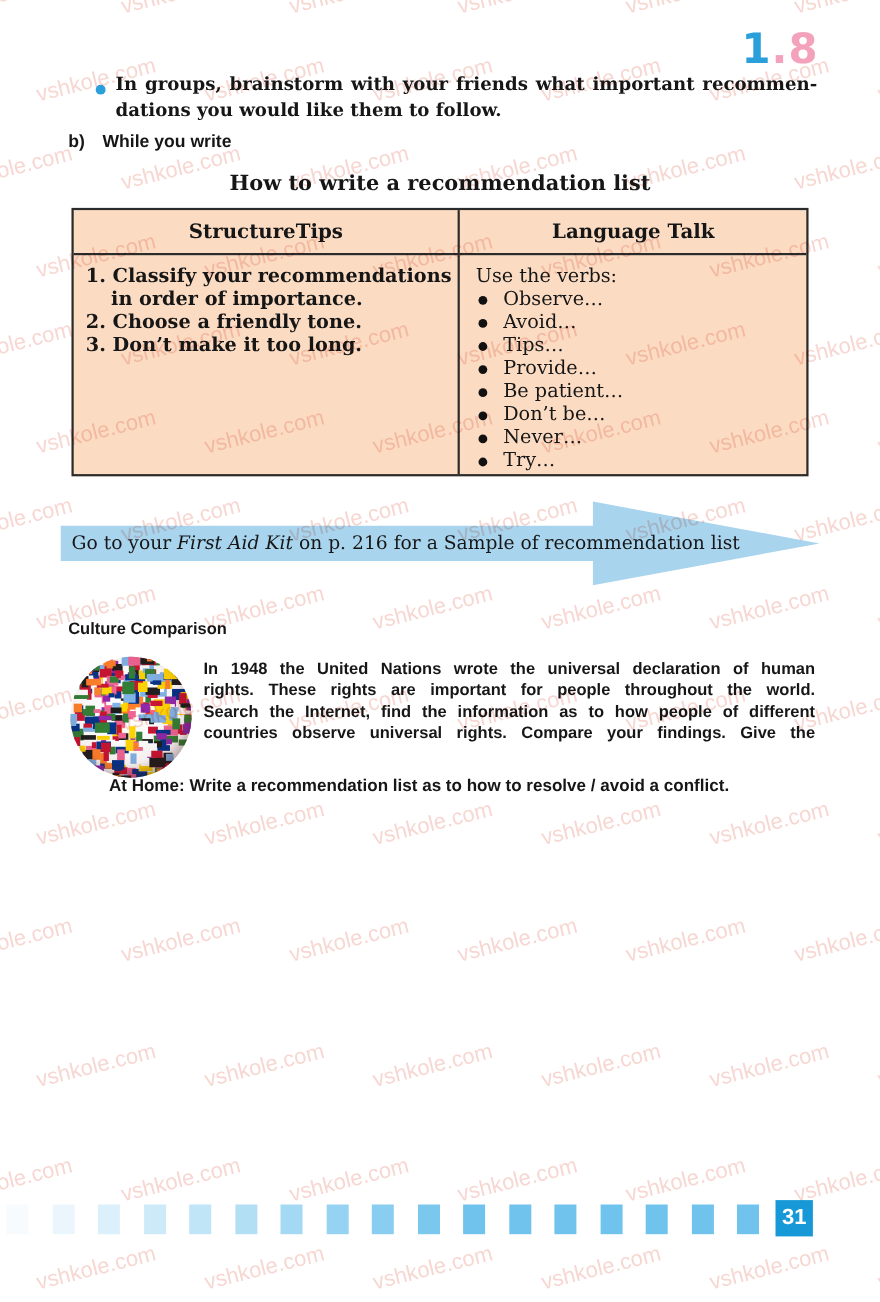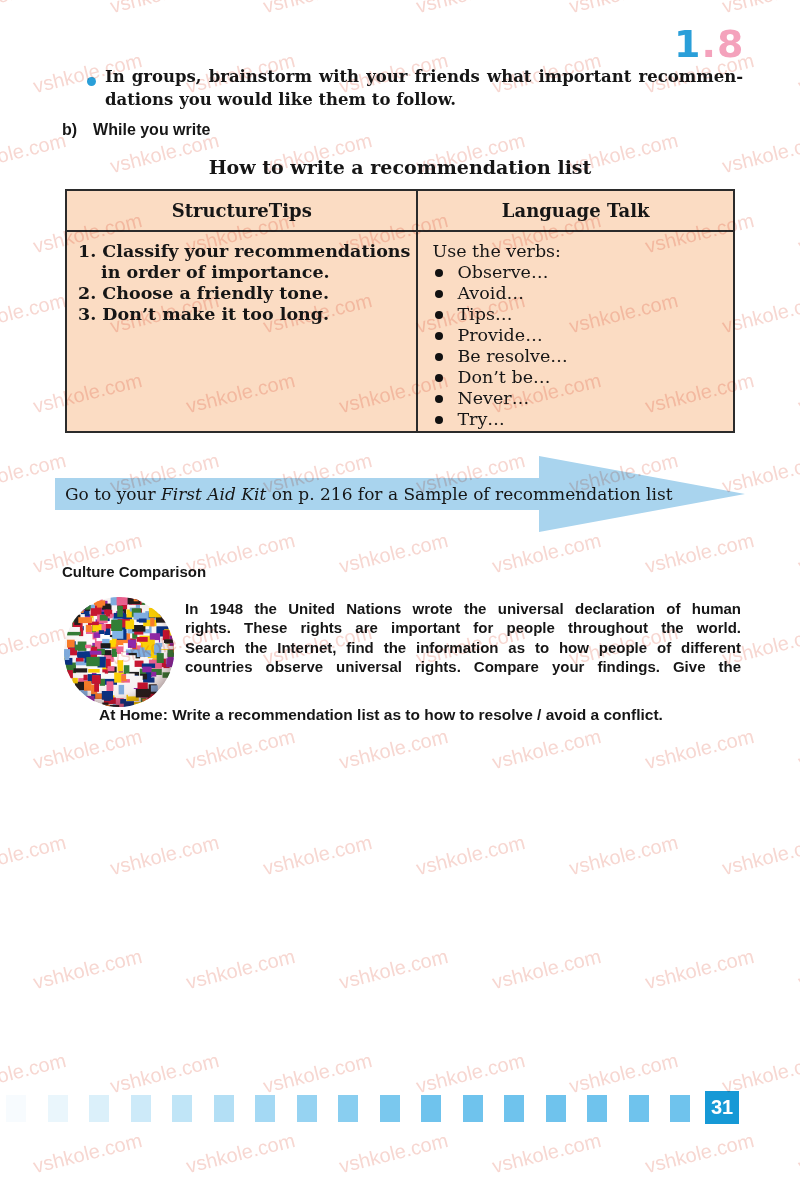--- a/index.html
+++ b/index.html
@@ -106,21 +106,21 @@
         <div class="tline">2. Choose a friendly tone.</div>
         <div class="tline">3. Don’t make it too long.</div>
       </div>
 
       <div class="td-right">
         <div class="tline">Use the verbs:</div>
         <div class="verb-item"><span class="verb-dot"></span><span>Observe…</span></div>
         <div class="verb-item"><span class="verb-dot"></span><span>Avoid…</span></div>
         <div class="verb-item"><span class="verb-dot"></span><span>Tips…</span></div>
         <div class="verb-item"><span class="verb-dot"></span><span>Provide…</span></div>
-        <div class="verb-item"><span class="verb-dot"></span><span>Be resolve…</span></div>
+        <div class="verb-item"><span class="verb-dot"></span><span>Be patient…</span></div>
         <div class="verb-item"><span class="verb-dot"></span><span>Don’t be…</span></div>
         <div class="verb-item"><span class="verb-dot"></span><span>Never…</span></div>
         <div class="verb-item"><span class="verb-dot"></span><span>Try…</span></div>
       </div>
     </div>
 
     <div class="banner">
       <svg viewBox="0 0 692 80">
         <polygon points="0,24 484,24 484,2 690,40 484,78 484,56 0,56" fill="#a9d4ee"></polygon>
       </svg>

